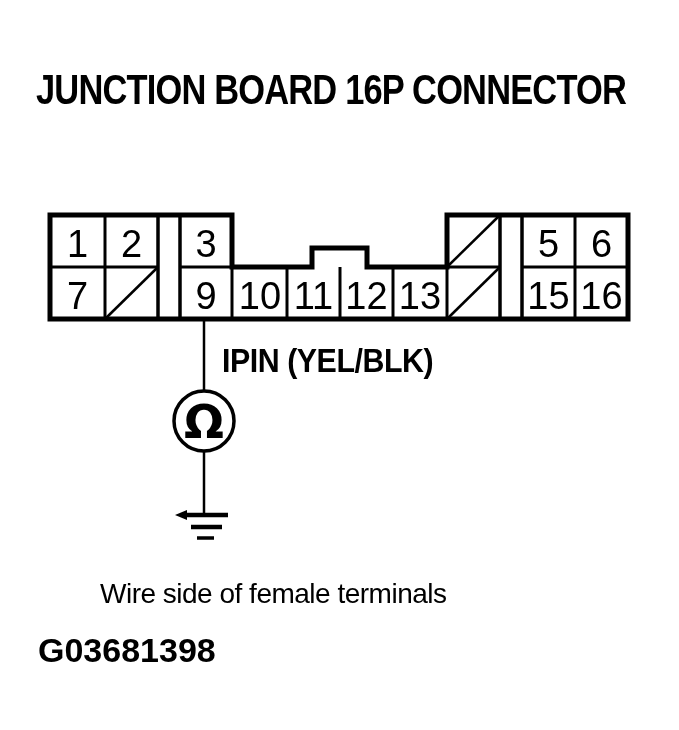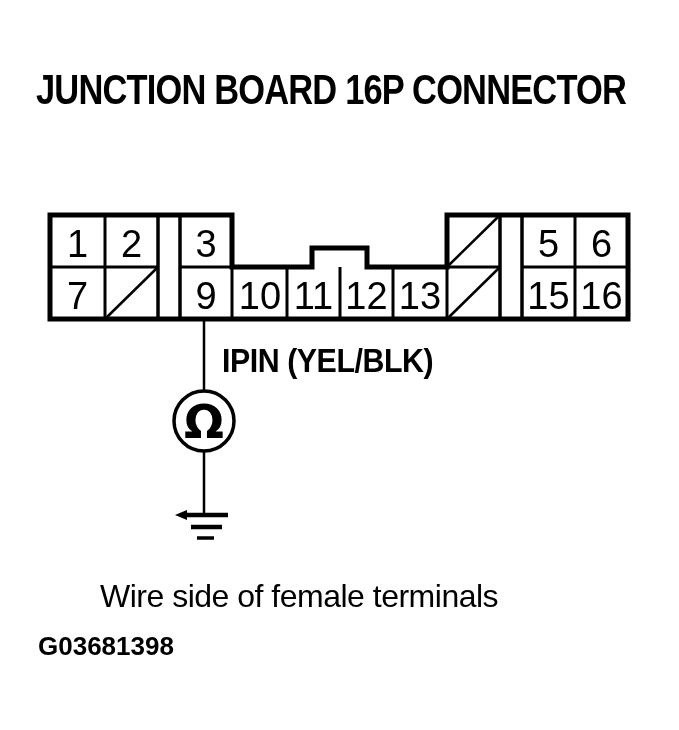--- a/index.html
+++ b/index.html
@@ -36,31 +36,31 @@
     letter-spacing: -0.5px;
     line-height: 1;
     white-space: nowrap;
     transform: scaleX(0.92);
     transform-origin: 0 0;
   }
   .caption {
     position: absolute;
     left: 100px;
     top: 580px;
-    font-size: 32px;
+    font-size: 28px;
     font-weight: normal;
     letter-spacing: -0.5px;
     line-height: 1;
     white-space: nowrap;
   }
   .figure-id {
     position: absolute;
     left: 38px;
     top: 633px;
-    font-size: 26px;
+    font-size: 34px;
     font-weight: bold;
     line-height: 1;
     white-space: nowrap;
   }
   svg.diagram {
     position: absolute;
     left: 0;
     top: 0;
   }
   svg.diagram .ln {

